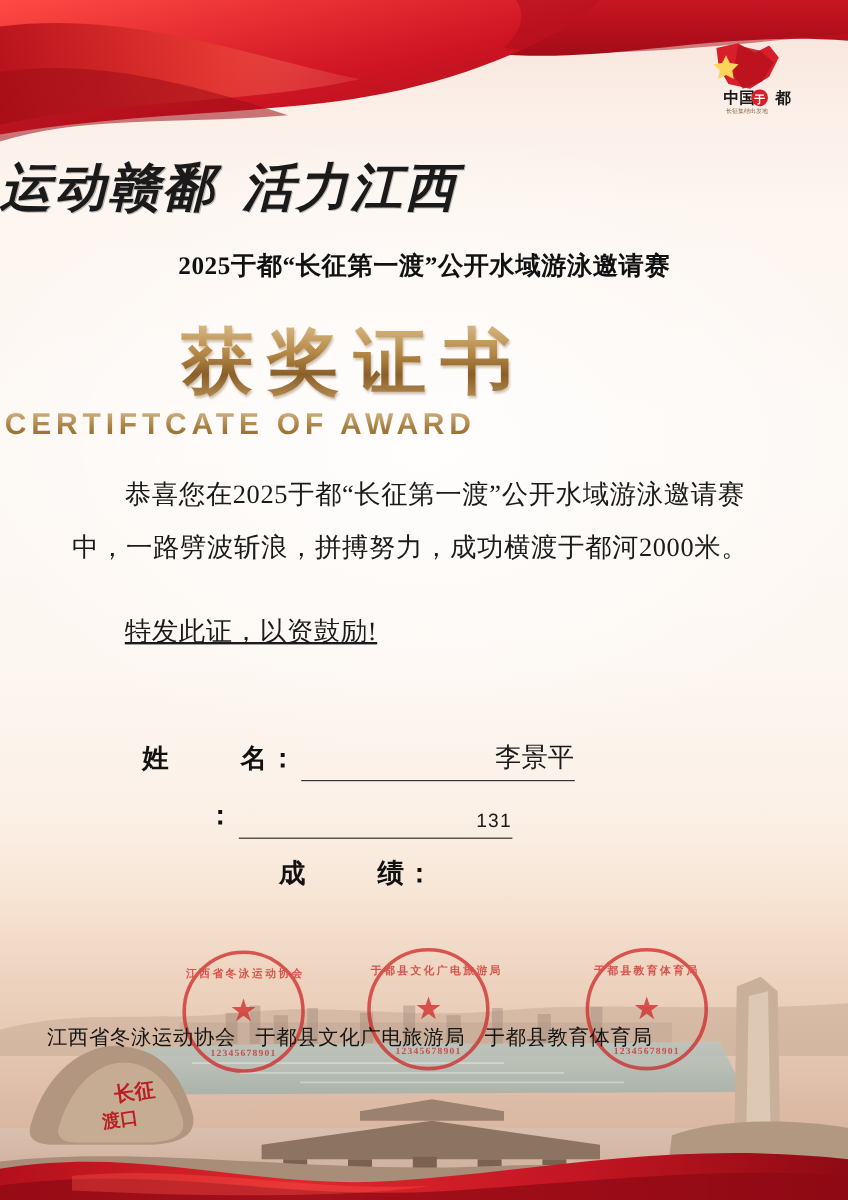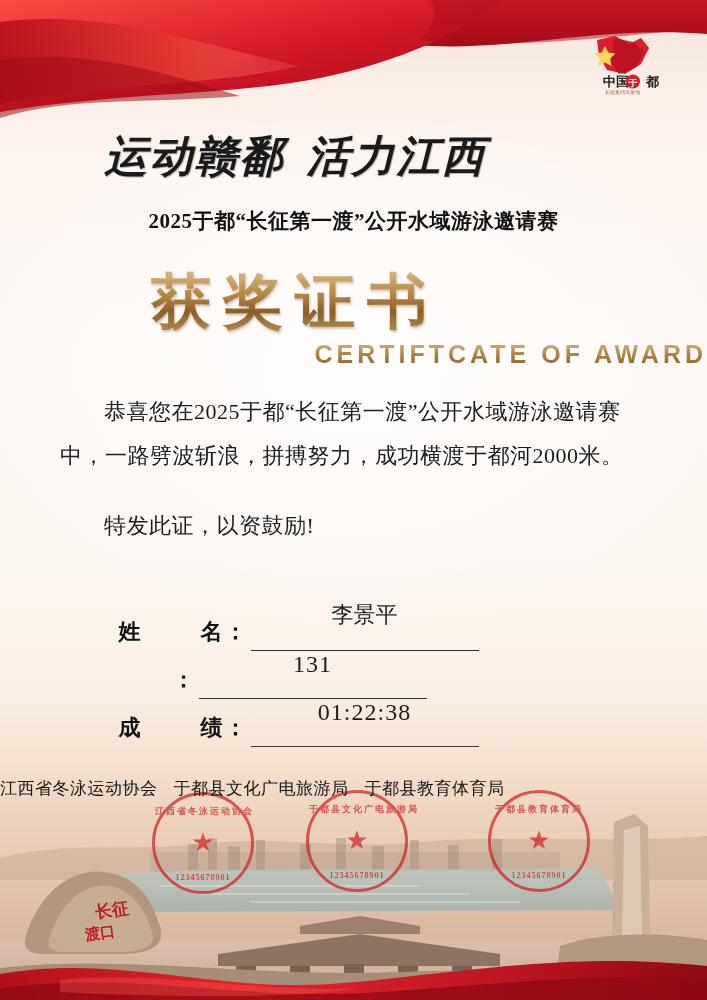--- a/index.html
+++ b/index.html
@@ -65,21 +65,21 @@
     width: 120px;
     height: 62px;
   }
 
   
   .slogan {
     position: absolute;
     top: 128px;
     left: 0;
     width: 591px;
-    text-align: center;
+    text-align: left;
     font-family: Liberation Sans, sans-serif;
     font-weight: bold;
     font-style: italic;
     font-size: 43px;
     letter-spacing: 2px;
     color: #1a1a1a;
     text-shadow: 1px 1px 0 rgba(0,0,0,0.25);
     white-space: nowrap;
   }
   .slogan .gap { display: inline-block; width: 22px; }
@@ -112,21 +112,21 @@
     background-clip: text;
     color: transparent;
     -webkit-text-fill-color: transparent;
     filter: drop-shadow(1px 2px 1px rgba(120,80,30,0.35));
   }
   .award-sub {
     position: absolute;
     top: 340px;
     left: 0;
     width: 707px;
-    text-align: right;
+    text-align: left;
     font-size: 25px;
     font-weight: bold;
     letter-spacing: 4px;
     text-indent: 4px;
     font-family: "Liberation Sans", sans-serif;
     background: linear-gradient(180deg, #d9bd8d 0%, #a87f42 55%, #8b6228 100%);
     -webkit-background-clip: text;
     background-clip: text;
     color: transparent;
     -webkit-text-fill-color: transparent;
@@ -138,21 +138,21 @@
     top: 390px;
     left: 60px;
     width: 570px;
     font-size: 22px;
     line-height: 44px;
     color: #1b1b1b;
     letter-spacing: 0.5px;
   }
   .body-text p { margin: 0; }
   .para-1 { text-indent: 44px; }
-  .para-2 { margin-top: 26px !important; text-indent: 44px; }
+  .para-2 { margin-top: 26px !important; text-indent: 44px; text-decoration: underline; }
 
   
   .fields {
     position: absolute;
     top: 605px;
     left: 0;
     width: 597px;
   }
   .field-row {
     display: flex;
@@ -172,37 +172,38 @@
   }
   .field-colon {
     font-size: 22px;
     font-weight: bold;
     color: #111;
     padding: 0 4px 4px 2px;
   }
   .field-line {
     width: 228px;
     border-bottom: 1.6px solid #333;
-    text-align: center;
-    padding-bottom: 20px;
+    text-align: right;
+    padding-bottom: 4px;
     font-size: 22px;
     color: #1b1b1b;
   }
   .field-line.mono {
-    font-family: Liberation Serif, serif;
-    font-size: 24px;
+    font-family: Liberation Sans, sans-serif;
+    font-size: 16px;
     letter-spacing: 1px;
   }
 
   
   .signature {
     position: absolute;
     left: 0;
-    top: 772px;
+    top: 848px;
     width: 583px;
+    text-align: center;
     font-size: 17px;
     color: #141414;
     letter-spacing: 0.5px;
     line-height: 34px;
   }
   .sig-line-2 { letter-spacing: 3px; }
   .sig-org { display: inline-block; }
   .sig-gap { display: inline-block; width: 16px; }
 
   .stamp {
@@ -305,21 +306,20 @@
     </div>
 
     <div class="field-row">
       <span class="field-colon">：</span>
       <span class="field-line mono">131</span>
     </div>
 
     <div class="field-row">
       <span class="field-label">成绩</span>
       <span class="field-colon">：</span>
-      <span class="field-line mono">01:22:38</span>
     </div>
 
   </div>
 
   <svg class="scene" viewBox="0 0 707 260" preserveAspectRatio="none">
     <defs>
       <linearGradient id="sky" x1="0" y1="0" x2="0" y2="1">
         <stop offset="0%" stop-color="#f3ddca" stop-opacity="0"></stop>
         <stop offset="45%" stop-color="#e9cdb6" stop-opacity="0.55"></stop>
         <stop offset="100%" stop-color="#d9b6a0" stop-opacity="0.9"></stop>

